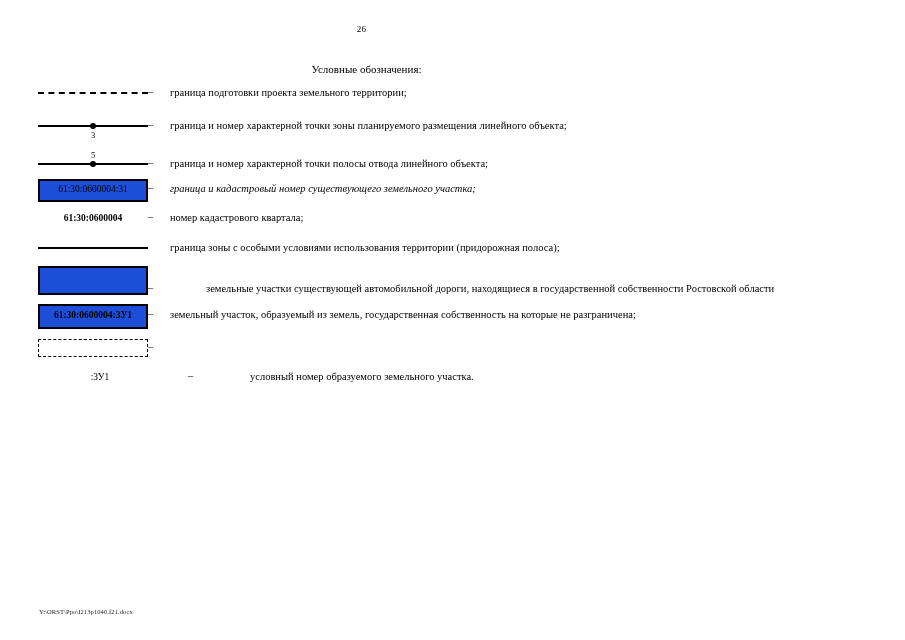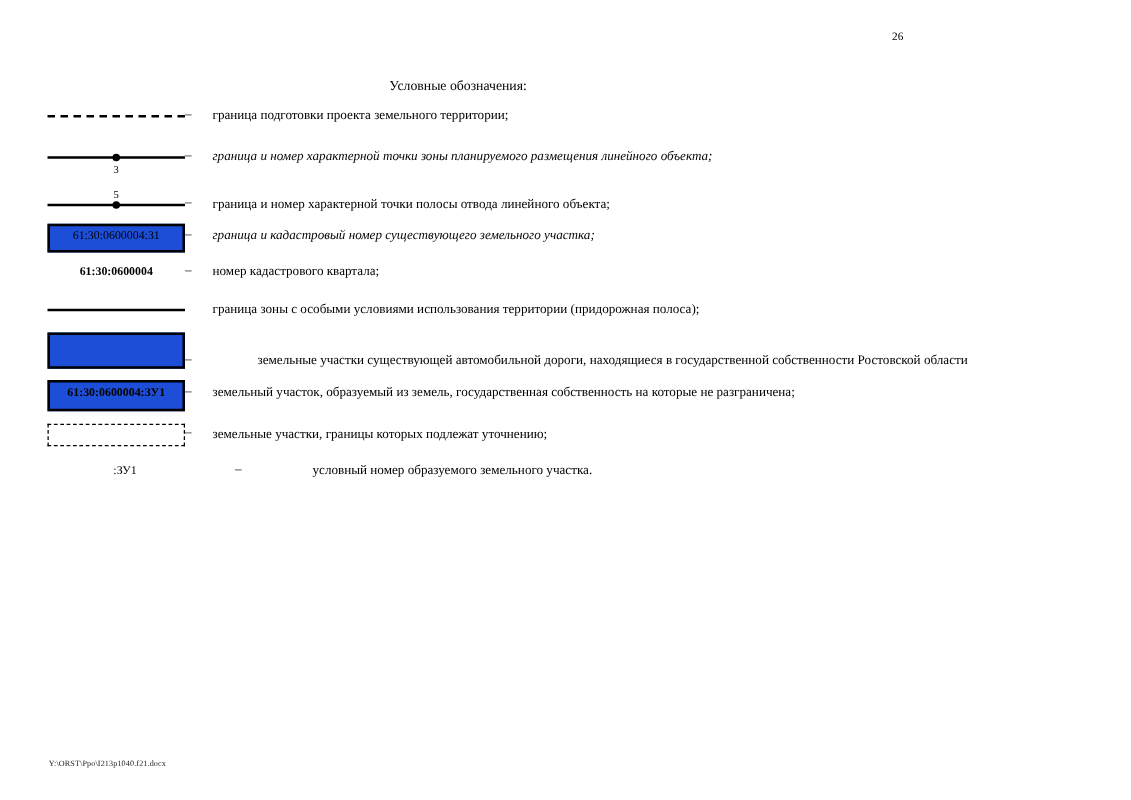--- a/index.html
+++ b/index.html
@@ -22,21 +22,21 @@
     width: 905px;
     height: 640px;
   }
 
   
   .page-number {
     position: absolute;
     top: 24px;
     left: 0;
     width: 723px;
-    text-align: right;
+    text-align: center;
     font-size: 9px;
     letter-spacing: 0.2px;
   }
 
   
   .legend-title {
     position: absolute;
     top: 63px;
     left: 0;
     width: 733px;
@@ -205,21 +205,21 @@
       <div class="desc-cell" style="padding-top:3px;">граница подготовки проекта земельного территории;</div>
     </div>
 
     <div class="legend-row" style="height:30px;">
       <div class="sym-cell">
         <div class="sym-solidline" style="top:7px;"></div>
         <div class="sym-dot" style="left:90px; top:5px;"></div>
         <div class="point-num" style="left:86px; top:13px;">3</div>
       </div>
       <div class="dash-cell" style="padding-top:2px;">–</div>
-      <div class="desc-cell" style="padding-top:2px;font-style:italic;">граница и номер характерной точки зоны планируемого размещения линейного объекта;</div>
+      <div class="desc-cell" style="padding-top:2px;">граница и номер характерной точки зоны планируемого размещения линейного объекта;</div>
     </div>
 
     <div class="legend-row" style="height:28px;">
       <div class="sym-cell">
         <div class="sym-solidline" style="top:15px;"></div>
         <div class="sym-dot" style="left:90px; top:13px;"></div>
         <div class="point-num" style="left:86px; top:3px;">5</div>
       </div>
       <div class="dash-cell" style="padding-top:10px;">–</div>
       <div class="desc-cell" style="padding-top:10px;">граница и номер характерной точки полосы отвода линейного объекта;</div>
@@ -263,21 +263,20 @@
       </div>
       <div class="dash-cell" style="padding-top:8px;">–</div>
       <div class="desc-cell" style="padding-top:8px;">земельный участок, образуемый из земель, государственная собственность на которые не разграничена;</div>
     </div>
 
     <div class="legend-row" style="height:32px;">
       <div class="sym-cell">
         <div class="sym-dotbox" style="top:6px; height:18px;"></div>
       </div>
       <div class="dash-cell" style="padding-top:9px;">–</div>
-      <div class="desc-cell" style="padding-top:9px;">земельные участки, границы которых подлежат уточнению;</div>
     </div>
 
     <div class="legend-row" style="height:28px;gap:40px;">
       <div class="sym-cell">
         <div class="sym-label" style="top:8px; left:52px; width:96px; text-align:center;">:ЗУ1</div>
       </div>
       <div class="dash-cell" style="padding-top:6px;">–</div>
       <div class="desc-cell" style="padding-top:6px;">условный номер образуемого земельного участка.</div>
     </div>
 

